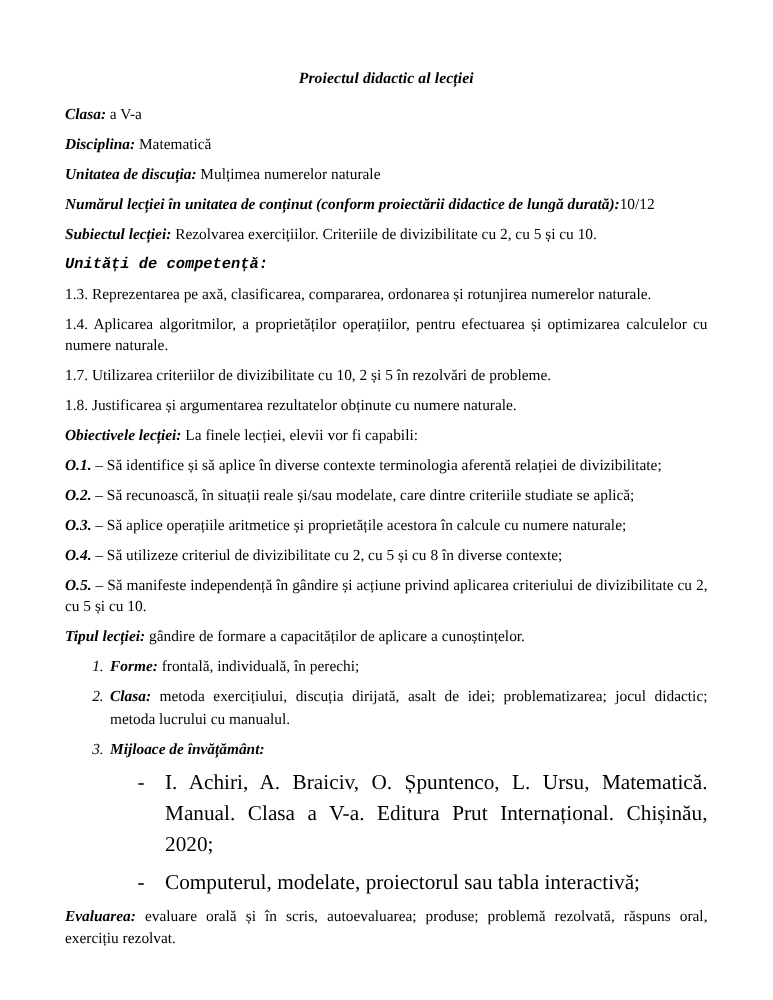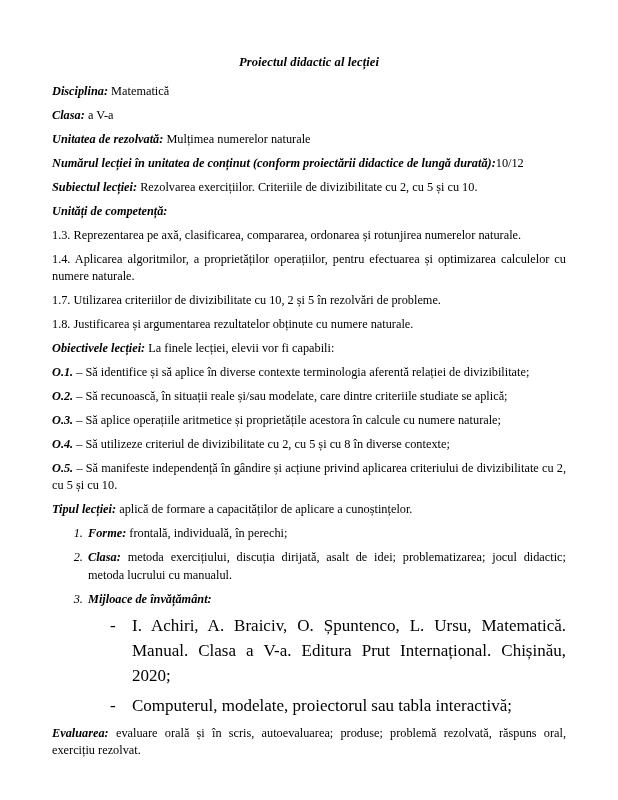--- a/index.html
+++ b/index.html
@@ -42,20 +42,21 @@
   }
   .lbl-b {
     font-weight: normal;
   }
   .sect-head {
     margin: 0 0 6.5px 0;
     font-size: 12.3px;
     font-weight: bold;
     font-style: italic;
     line-height: 1.42;
+    font-family: Liberation Mono, monospace;
   }
   ol.tech {
     margin: 0;
     padding-left: 34px;
     font-size: 12.3px;
     line-height: 1.45;
   }
   ol.tech > li {
     margin-bottom: 6px;
     text-align: justify;
@@ -88,31 +89,31 @@
   }
 </style>
 </head>
 <body>
 
 <div class="page">
 
   <div class="doc-title">Proiectul didactic al lecției</div>
 
   <p class="line">
+    <span class="lbl-bi">Clasa:</span>
+    <span>a V-a</span>
+  </p>
+
+  <p class="line">
     <span class="lbl-bi">Disciplina:</span>
     <span>Matematică</span>
   </p>
 
   <p class="line">
-    <span class="lbl-bi">Clasa:</span>
-    <span>a V-a</span>
-  </p>
-
-  <p class="line">
-    <span class="lbl-bi">Unitatea de rezolvată:</span>
+    <span class="lbl-bi">Unitatea de discuția:</span>
     <span>Mulțimea numerelor naturale</span>
   </p>
 
   <p class="line">
     <span class="lbl-bi">Numărul lecției în unitatea de conținut (conform proiectării didactice de lungă durată):</span><span>10/12</span>
   </p>
 
   <p class="line">
     <span class="lbl-bi">Subiectul lecției:</span>
     <span>Rezolvarea exercițiilor. Criteriile de divizibilitate cu 2, cu 5 și cu 10.</span>
@@ -158,21 +159,21 @@
     <span class="lbl-bi">O.4.</span>
     <span>– Să utilizeze criteriul de divizibilitate cu 2, cu 5 și cu 8 în diverse contexte;</span>
   </p>
   <p class="line">
     <span class="lbl-bi">O.5.</span>
     <span>– Să manifeste independență în gândire și acțiune privind aplicarea criteriului de divizibilitate cu 2, cu 5 și cu 10.</span>
   </p>
 
   <p class="line">
     <span class="lbl-bi">Tipul lecției:</span>
-    <span>aplică de formare a capacităților de aplicare a cunoștințelor.</span>
+    <span>gândire de formare a capacităților de aplicare a cunoștințelor.</span>
   </p>
 
 
   <ol class="tech">
     <li>
       <span class="lbl-bi">Forme:</span>
       <span>frontală, individuală, în perechi;</span>
     </li>
     <li>
       <span class="lbl-bi">Clasa:</span>

